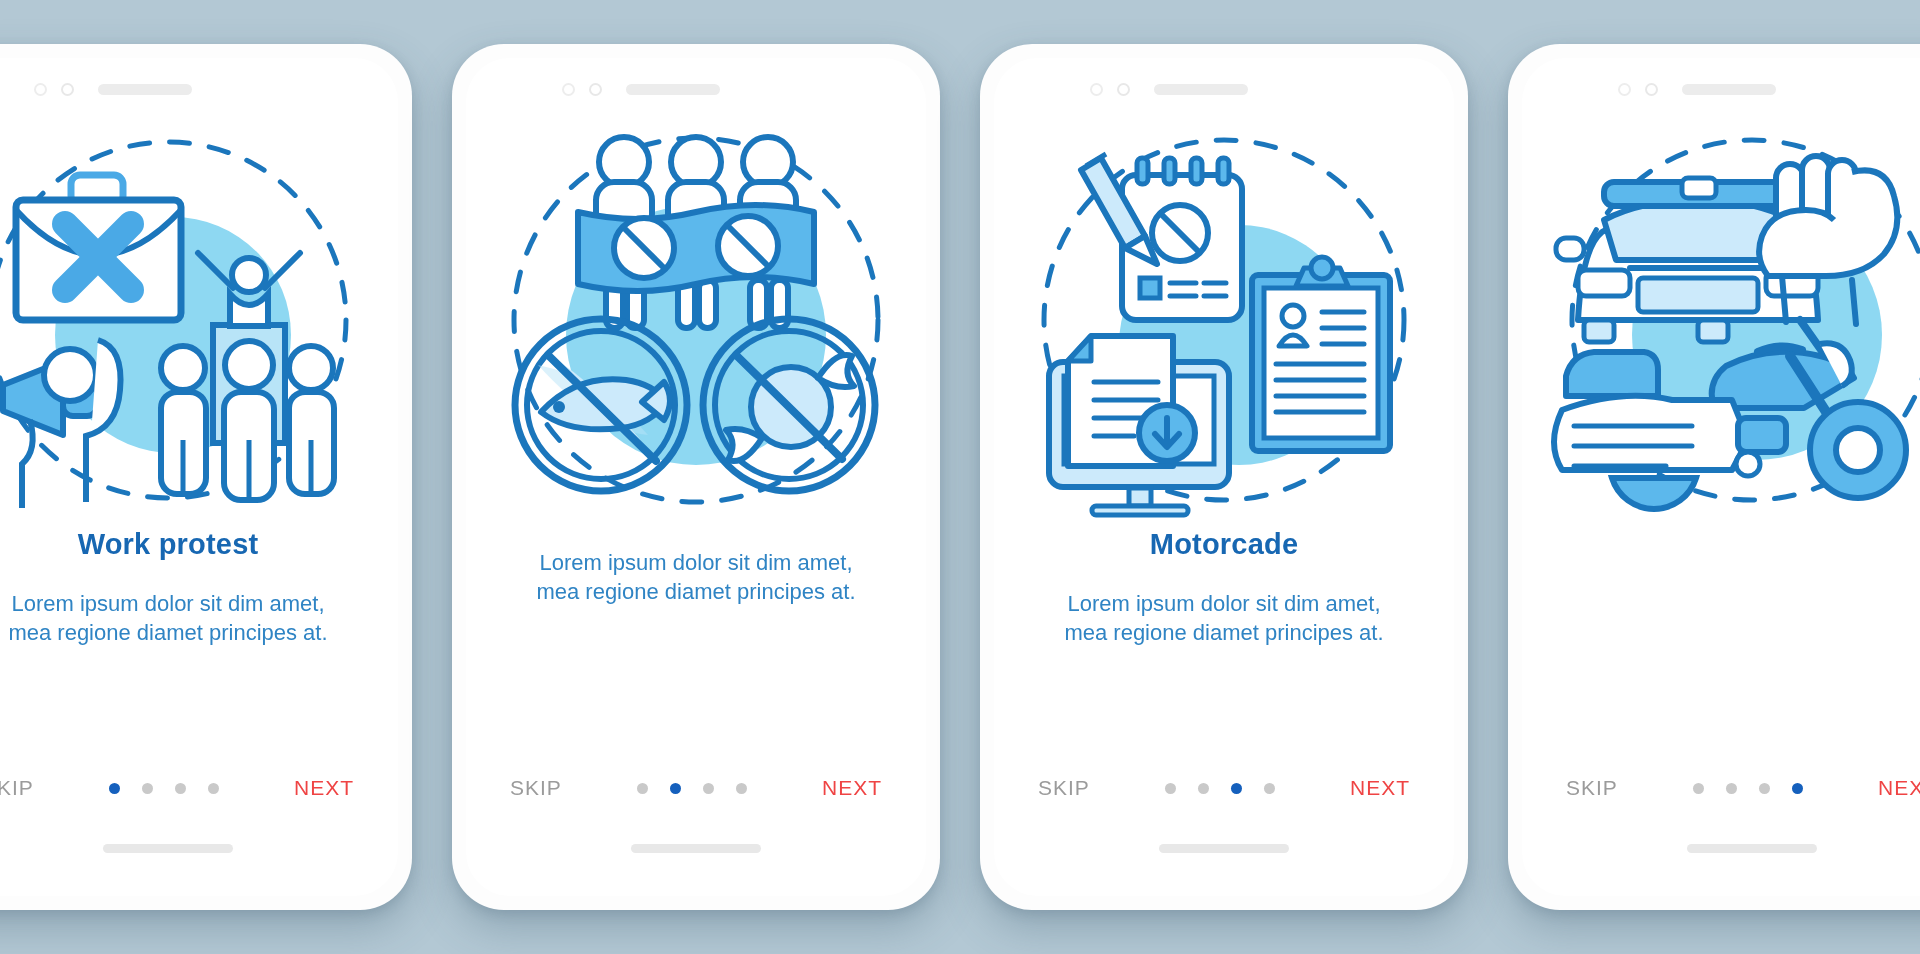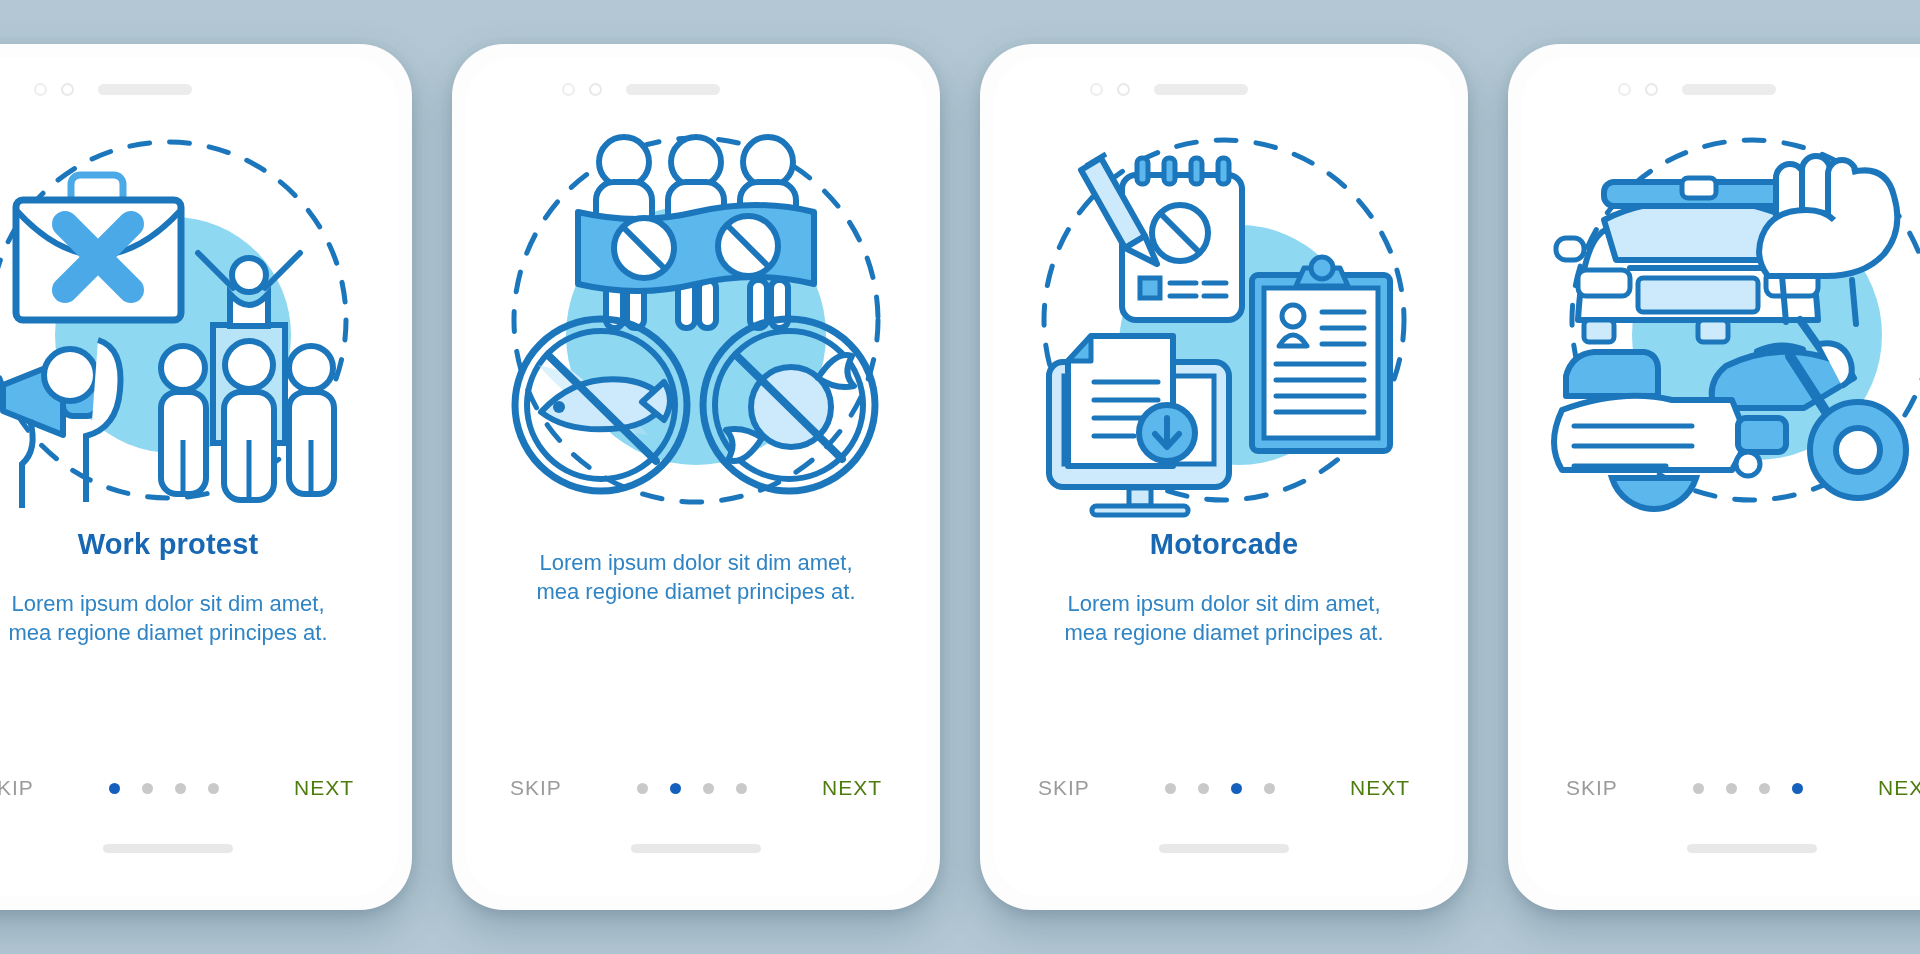--- a/index.html
+++ b/index.html
@@ -104,21 +104,21 @@
   
   .nav{
     margin-top:auto;
     margin-bottom:0;
     padding:0 44px;
     display:flex;
     align-items:center;
     justify-content:space-between;
   }
   .skip{ color:#9b9b9b; font-size:21px; letter-spacing:1px; cursor:pointer; }
-  .next{ color:#4d7c0f; font-size:21px; letter-spacing:1px; cursor:pointer; }
+  .next{ color:#ef4444; font-size:21px; letter-spacing:1px; cursor:pointer; }
   .dots{ display:flex; gap:22px; align-items:center; }
   .dot{ width:11px;height:11px;border-radius:50%;background:#c9c9c9; }
   .dot.on{ background:#1560bd; }
 
   .home-wrap{
     height:96px;
     display:flex;
     align-items:center;
     justify-content:center;
   }

